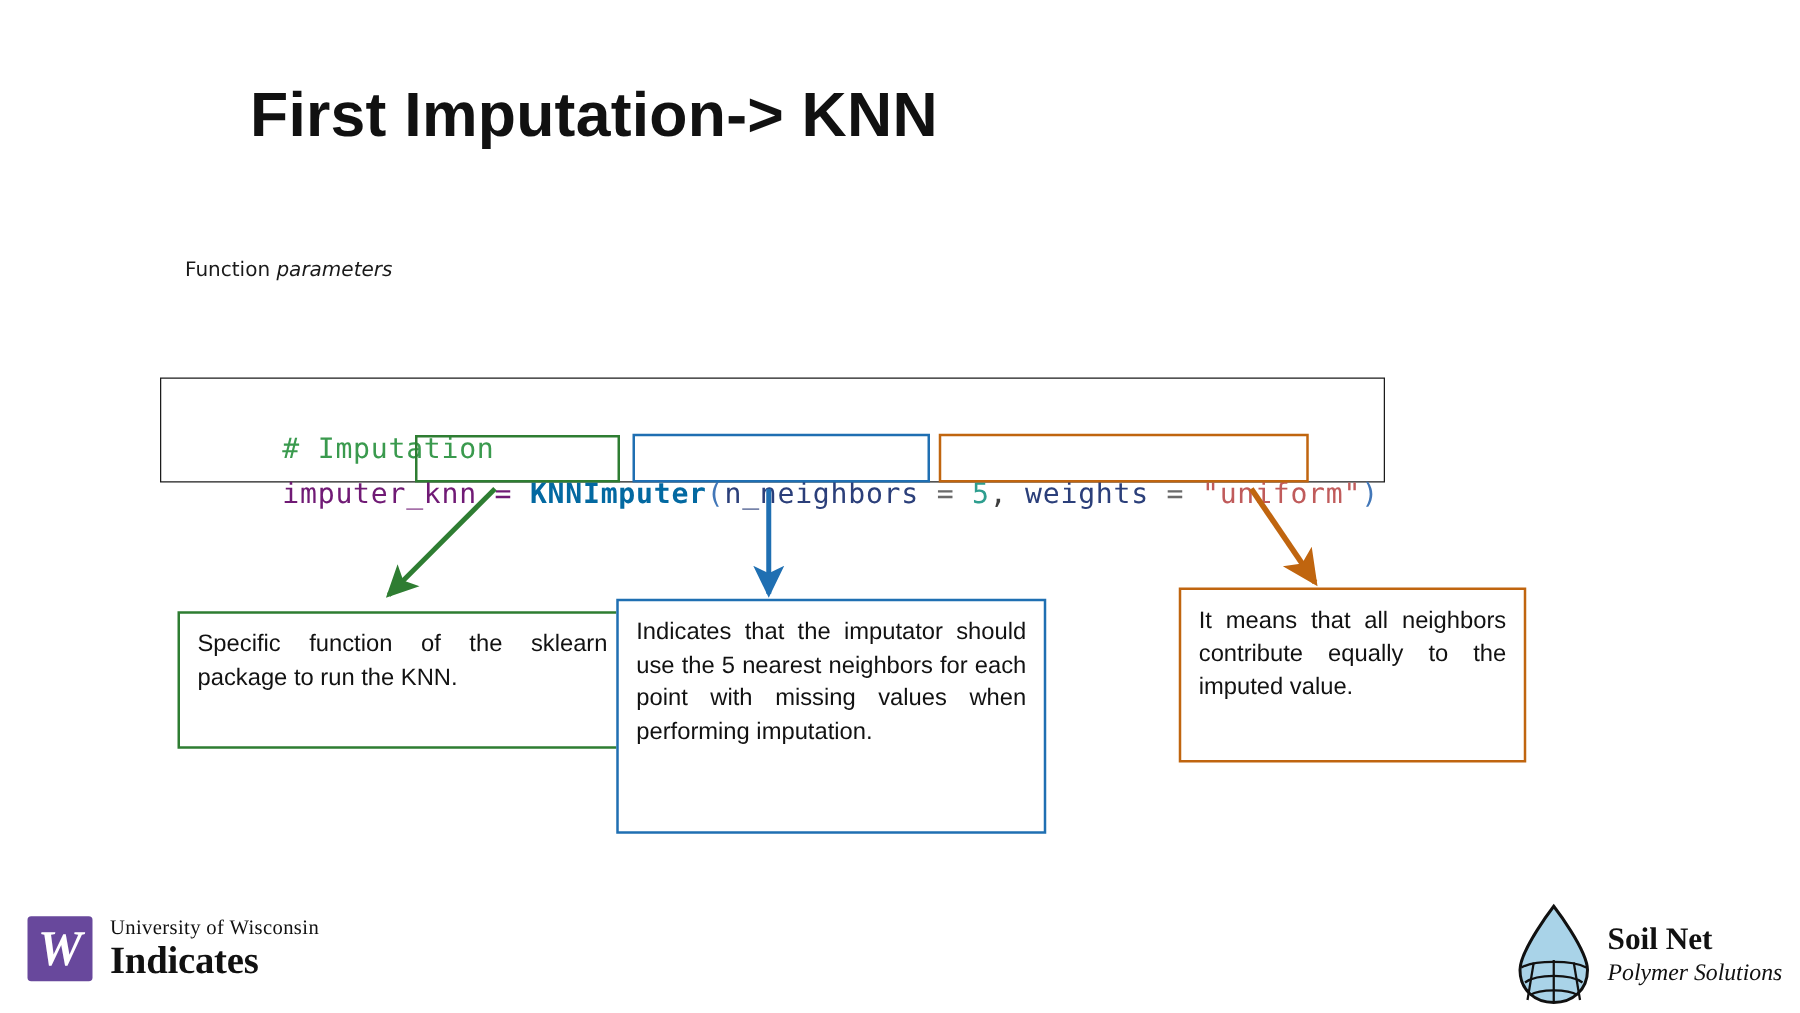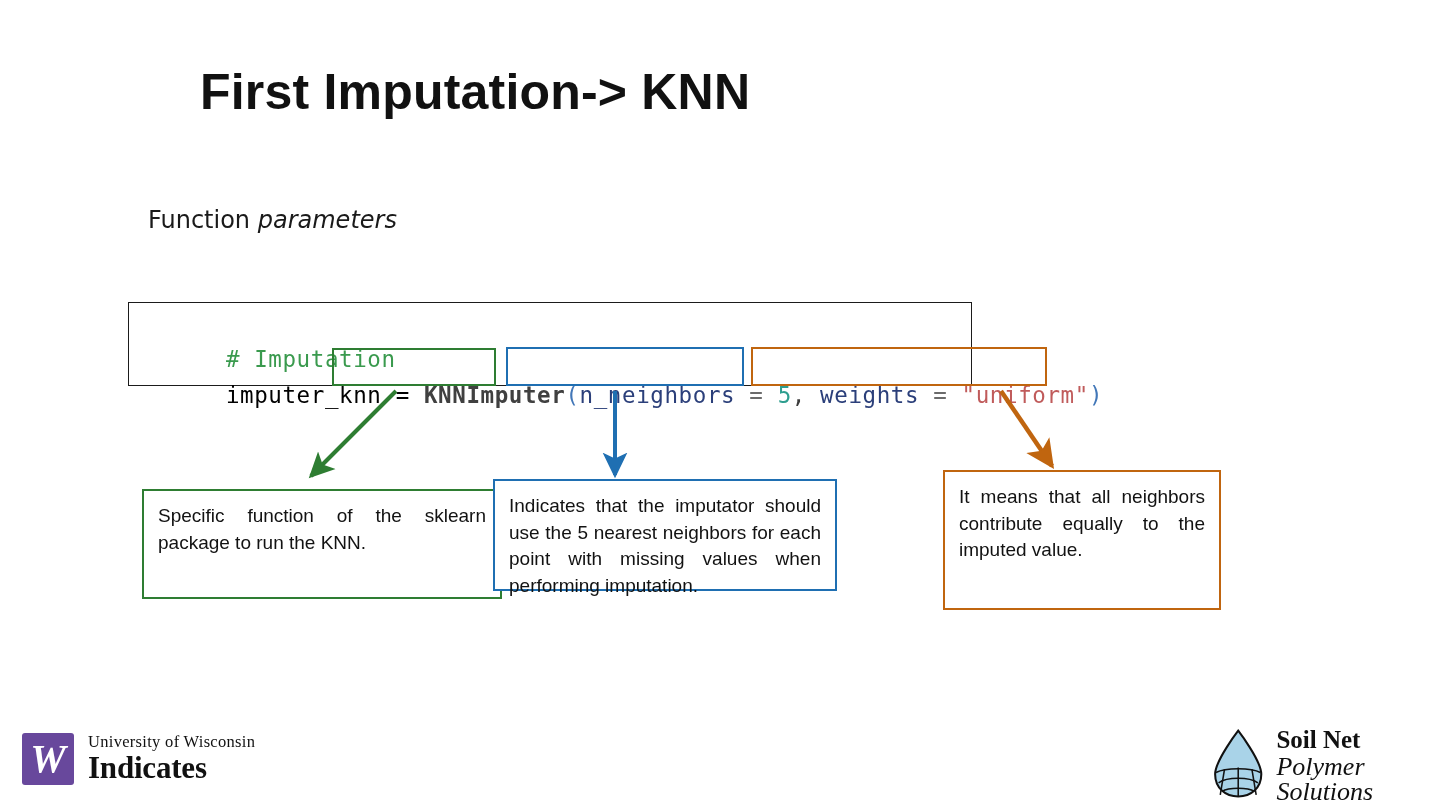--- a/index.html
+++ b/index.html
@@ -30,53 +30,53 @@
     letter-spacing: 0.2px;
     white-space: nowrap;
   }
 
   
   .subtitle {
     position: absolute;
     left: 148px;
     top: 206px;
     font-family: "DejaVu Sans", sans-serif;
-    font-size: 24px;
+    font-size: 16px;
     color: #1a1a1a;
     white-space: nowrap;
   }
   .subtitle .em {
     font-style: italic;
   }
 
   
   .code-panel {
     position: absolute;
     left: 128px;
     top: 302px;
-    width: 844px;
+    width: 980px;
     height: 84px;
     background: #ffffff;
     border: 1.6px solid #1b1b1b;
     box-sizing: border-box;
   }
   .code-line {
     position: absolute;
     left: 12px;
     font-family: "DejaVu Sans Mono", monospace;
     font-size: 22.5px;
     letter-spacing: 0.6px;
     white-space: pre;
   }
   .code-line-1 { top: 17px; }
   .code-line-2 { top: 53px; }
 
   .tok-comment { color: #3a9a4e; }
-  .tok-plain   { color: #000000; }
-  .tok-name    { color: #404040; font-weight: 600; }
+  .tok-plain   { color: #701a75; }
+  .tok-name    { color: #0369a1; font-weight: 600; }
   .tok-kwarg   { color: #2b3f7a; }
   .tok-op      { color: #6b6b6b; }
   .tok-num     { color: #2e9e8f; }
   .tok-str     { color: #c05b5b; }
   .tok-paren   { color: #4277b8; }
   .tok-comma   { color: #3d3d3d; }
 
   
   .hl {
     position: absolute;
@@ -99,21 +99,21 @@
     color: #121212;
     text-align: justify;
     text-align-last: left;
     padding: 12px 14px 10px 14px;
   }
   .callout-green {
     left: 142px; top: 489px; width: 360px; height: 110px;
     border: 2.6px solid #2e7d32;
   }
   .callout-blue {
-    left: 493px; top: 479px; width: 344px; height: 112px;
+    left: 493px; top: 479px; width: 344px; height: 188px;
     border: 2.6px solid #1f6fb2;
   }
   .callout-orange {
     left: 943px; top: 470px; width: 278px; height: 140px;
     border: 2.6px solid #c0650f;
   }
 
   
   .arrows {
     position: absolute;
@@ -179,21 +179,21 @@
     margin-left: 10px;
     font-family: "Liberation Serif", serif;
     color: #111111;
   }
   .soilnet-line1 {
     font-size: 25px;
     font-weight: 700;
     line-height: 29px;
   }
   .soilnet-line2 {
-    font-size: 26px;
+    font-size: 19px;
     font-style: italic;
     line-height: 25px;
   }
 </style>
 </head>
 <body>
 
 <div class="slide">
 
   <div class="slide-title">First Imputation-&gt; KNN</div>

